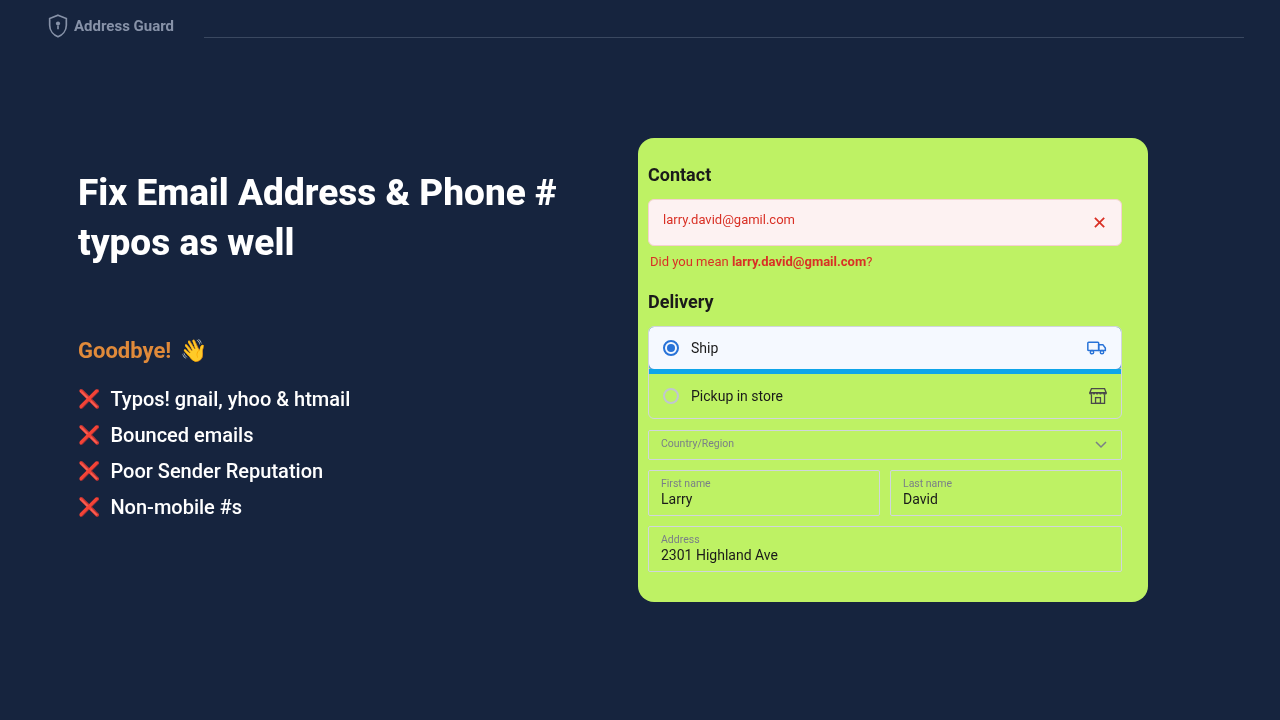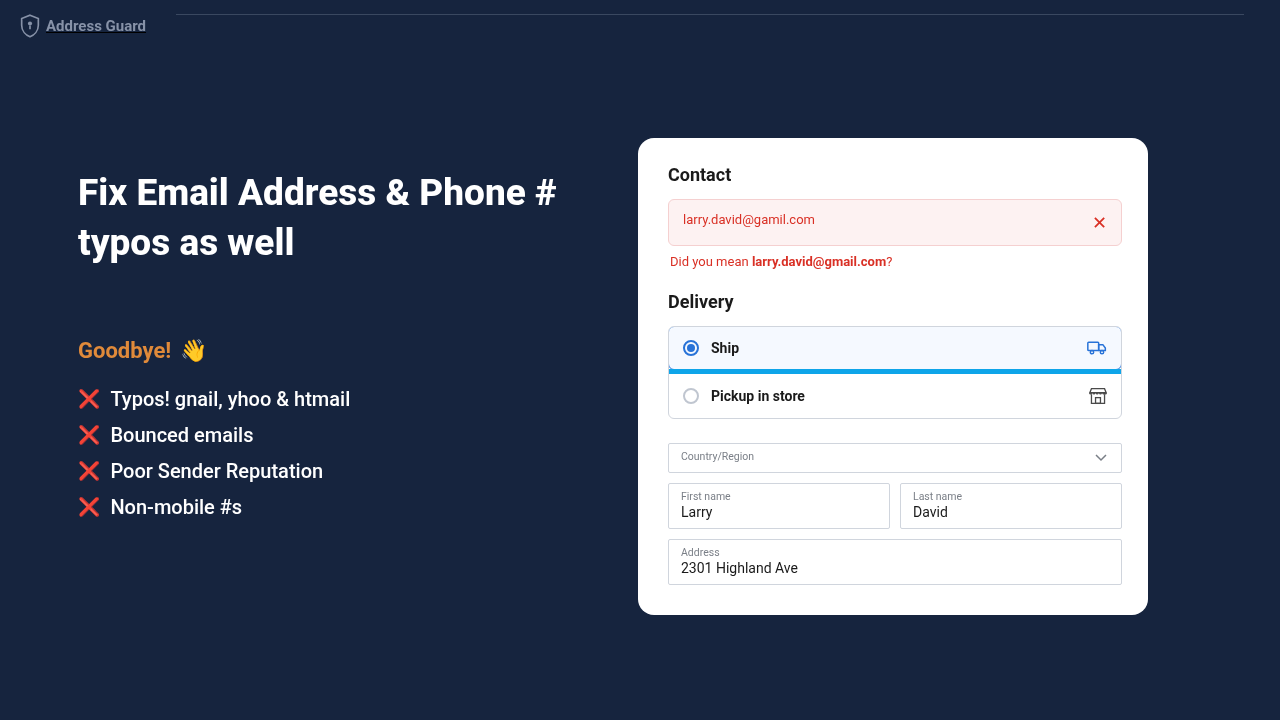--- a/index.html
+++ b/index.html
@@ -6,23 +6,22 @@
     body {
       width: 1280px;
       height: 720px;
       background: #16243e;
       font-family: -apple-system, BlinkMacSystemFont, "Segoe UI", Roboto, sans-serif;
       overflow: hidden;
       position: relative;
     }
     .header {
       display: flex;
-      align-items: flex-start;
-      padding: 14px 36px 0 20px;
-      text-decoration: underline;
+      align-items: flex-end;
+      padding: 14px 36px 0 48px;
     }
     .logo {
       display: flex;
       align-items: center;
       gap: 6px;
       color: #8792a8;
       font-weight: 700;
       font-size: 15px;
     }
     .logo-icon {
@@ -72,23 +71,23 @@
       gap: 10px;
       font-size: 20px;
       font-weight: 500;
     }
     .x-icon {
       font-size: 18px;
       line-height: 1;
     }
     .card {
       flex: 0 0 510px;
-      background: #ffffff;
+      background: #bef264;
       border-radius: 16px;
-      padding: 26px 26px 20px 30px;
+      padding: 26px 26px 20px 10px;
       color: #1a1a1a;
       margin-top: -10px;
     }
     .section-title {
       font-size: 18px;
       font-weight: 700;
       margin-bottom: 14px;
     }
     .email-box {
       background: #fdf2f2;
@@ -113,23 +112,22 @@
     .suggestion {
       color: #d93025;
       font-size: 13px;
       margin-bottom: 22px;
       padding-left: 2px;
     }
     .suggestion strong { font-weight: 700; }
     .delivery-options {
       border: 1px solid #d0d5dd;
       border-radius: 6px;
-      margin-bottom: 24px;
+      margin-bottom: 11px;
       overflow: hidden;
-      font-weight: bold;
     }
     .delivery-opt {
       display: flex;
       align-items: center;
       padding: 13px 14px;
       gap: 12px;
       cursor: pointer;
     }
     .delivery-opt.selected {
       background: #f5f9ff;

